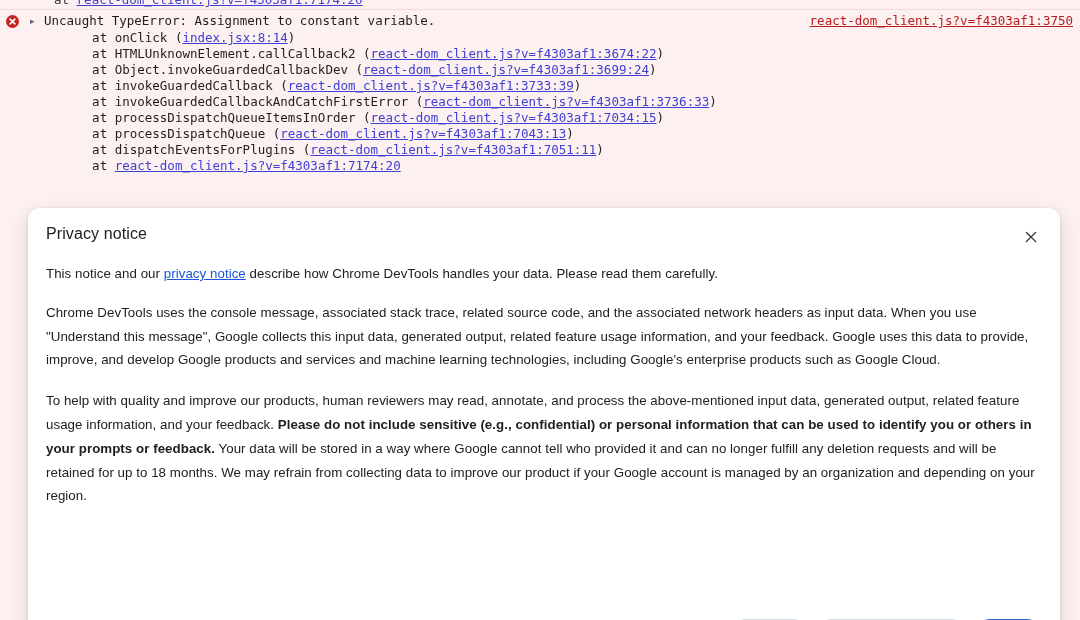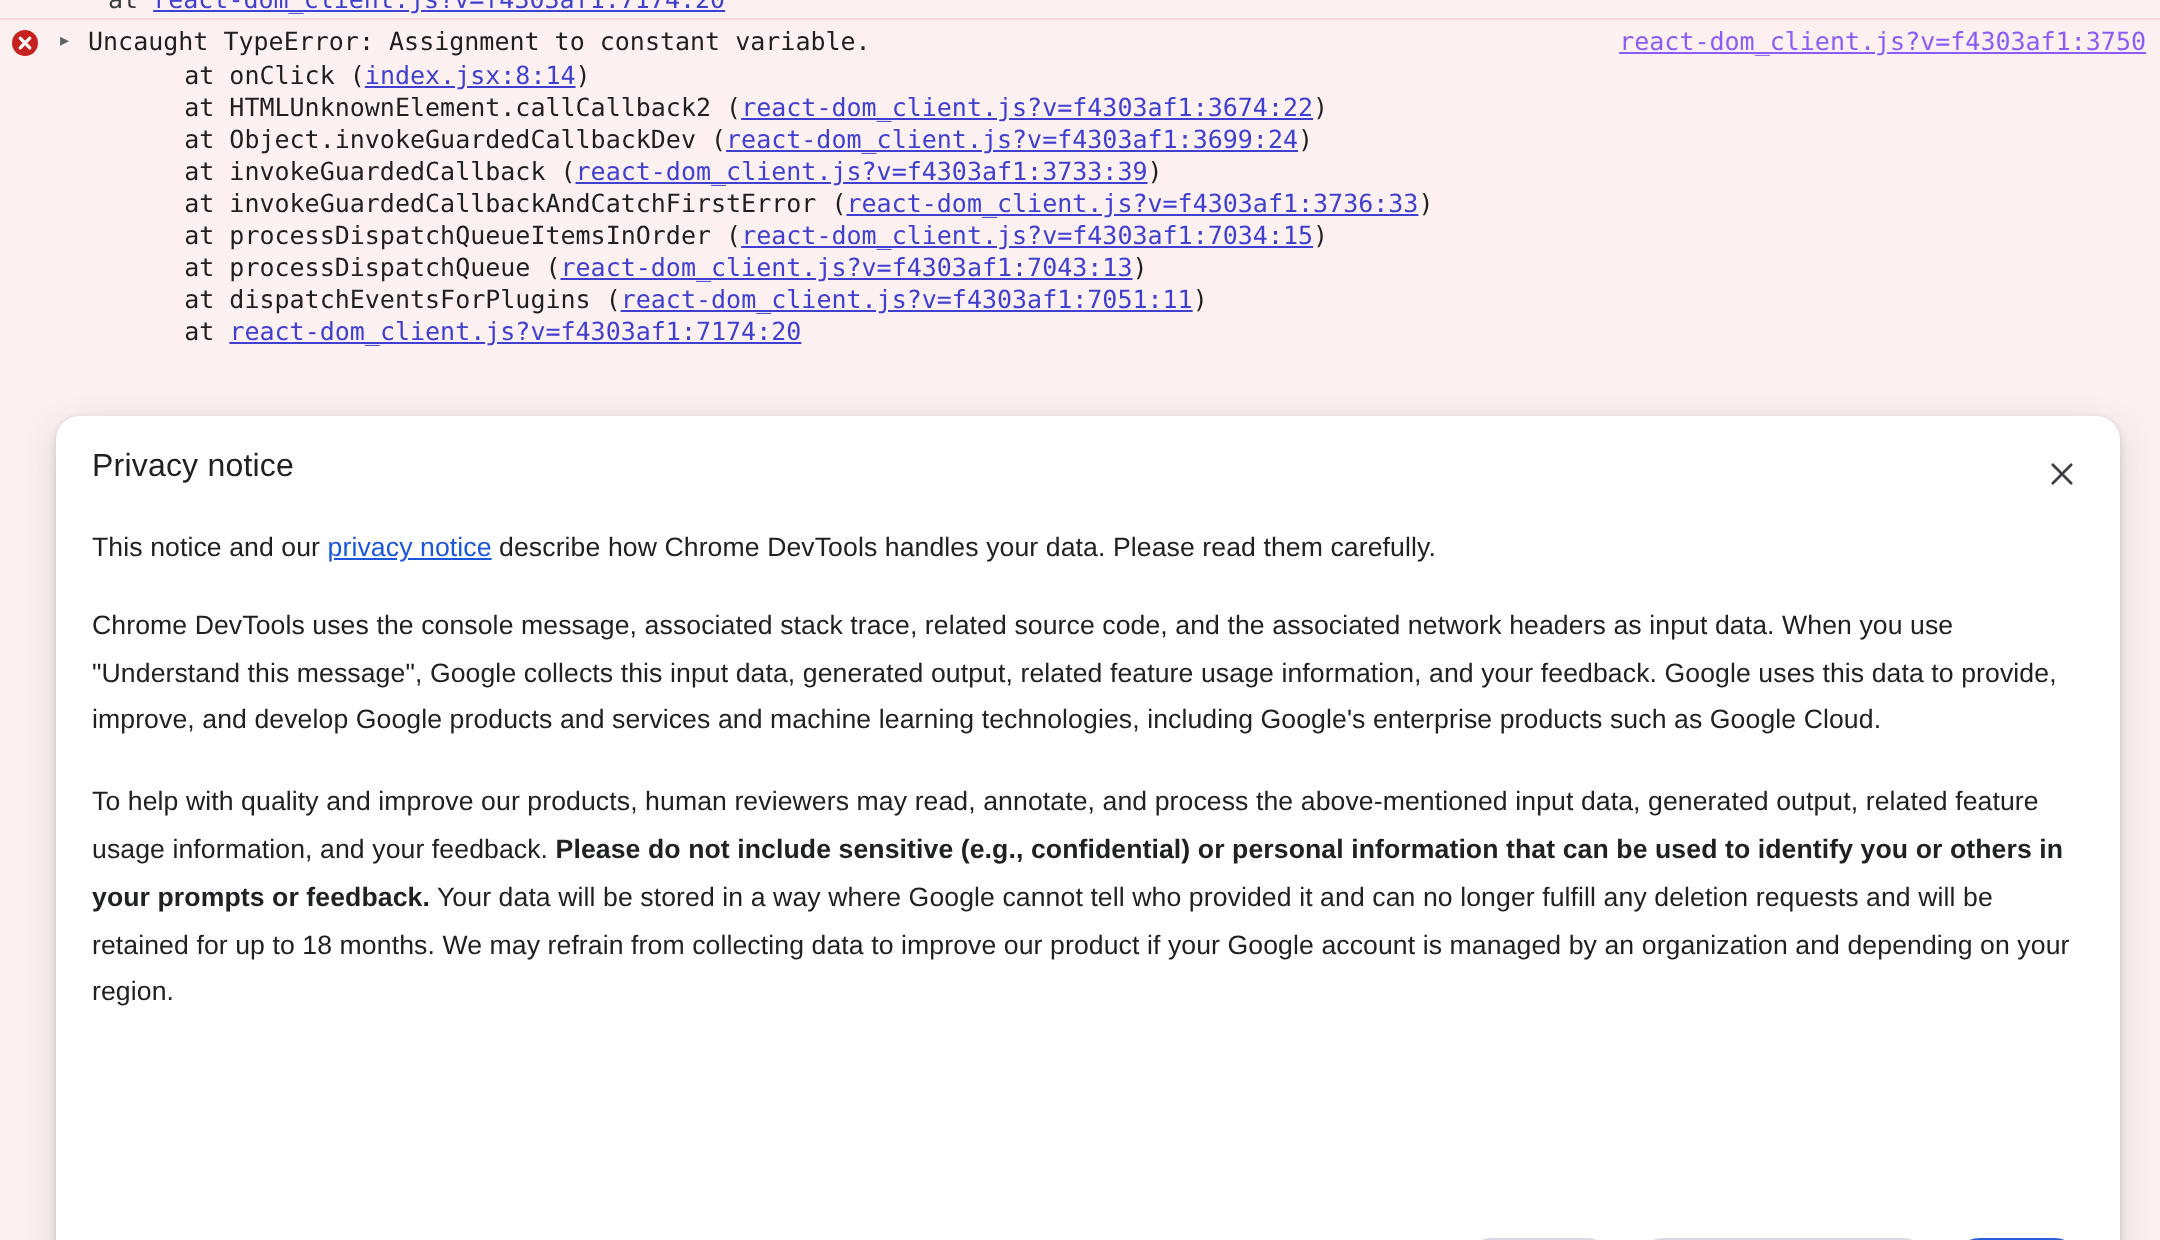--- a/index.html
+++ b/index.html
@@ -91,21 +91,21 @@
     color: #1f1f1f;
     white-space: pre;
   }
   .err-source {
     position: absolute;
     right: 7px;
     top: 0;
     font-family: "DejaVu Sans Mono", monospace;
     font-size: 12.5px;
     line-height: 18px;
-    color: #8b5cf6;
+    color: #b91c1c;
     text-decoration: underline;
     white-space: pre;
     cursor: pointer;
   }
   .stack {
     margin: 0;
     padding: 0;
     list-style: none;
   }
   .stack li {

